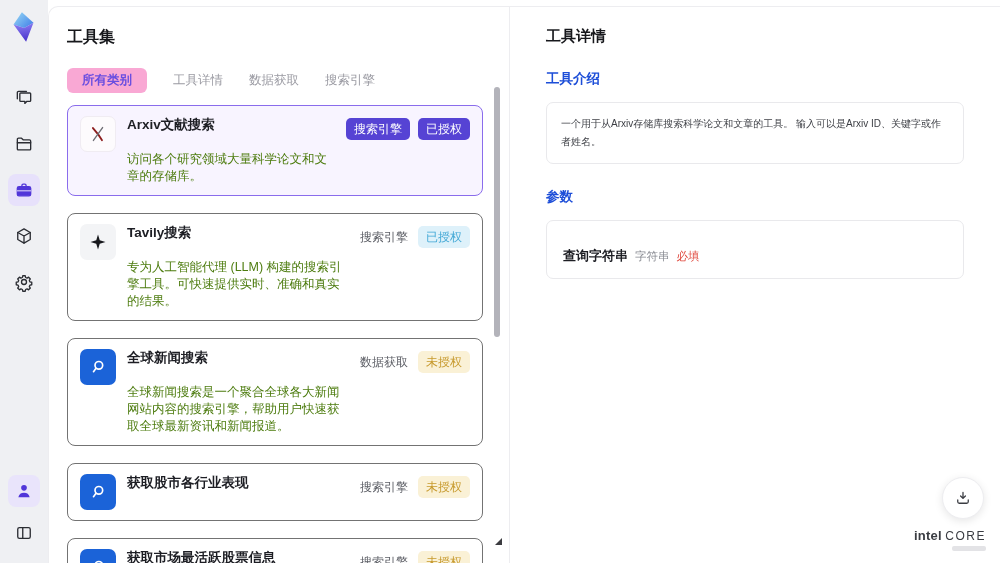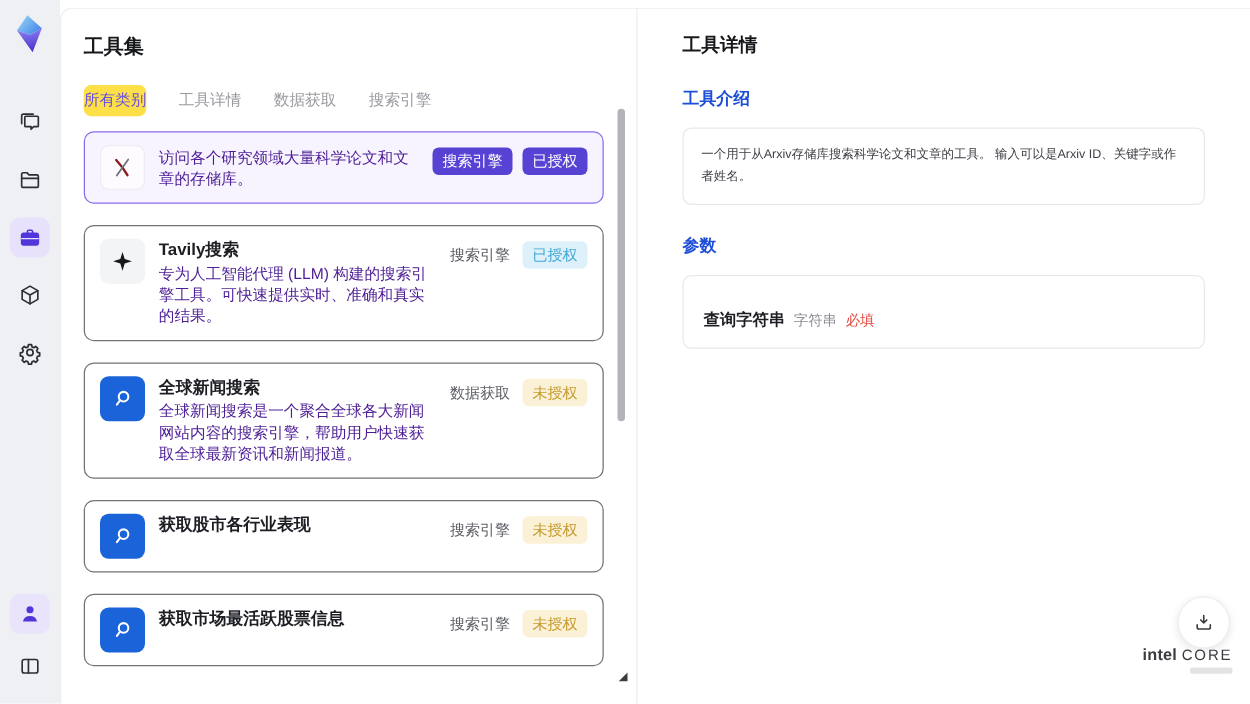--- a/index.html
+++ b/index.html
@@ -25,34 +25,34 @@
   
   .panel { position:absolute; left:48px; top:6px; right:0; bottom:0; background:#fff;
            border-top:1px solid #ededf0; border-left:1px solid #ededf0;
            border-top-left-radius:10px; display:flex; }
 
   
   .list-pane { width:460px; position:relative; padding:20px 26px 0 18px; }
   .list-title { font-size:16px; font-weight:bold; color:#17181c; }
   .tabs { display:flex; gap:26px; margin-top:20px; align-items:center; }
   .tab { font-size:12.5px; color:#9a9aa2; cursor:pointer; padding:4px 0; white-space:nowrap; }
-  .tab.active { color:#6a4ee0; background:#fde047; padding:4px 0; border-radius:6px; font-weight:normal; }
+  .tab.active { color:#6a4ee0; background:#f9a8d4; padding:4px 15px; border-radius:6px; font-weight:bold; }
 
   .cards { margin-top:12px; }
   .card { display:flex; gap:11px; border:1px solid #737373; border-radius:8px;
           padding:10px 12px; margin-bottom:17px; background:#fff; cursor:pointer; }
   .card.selected { background:#f8f4ff; border:1.5px solid #8a6cec; }
   .tool-ic { flex:0 0 36px; width:36px; height:36px; border-radius:7px; display:flex;
              align-items:center; justify-content:center; }
   .tool-ic.arxiv { background:#fdfbfd; border:1px solid #f0ecf2; }
   .tool-ic.tavily { background:#f3f4f6; }
   .tool-ic.blue { background:#1b63d8; }
   .card-body { flex:1; min-width:0; }
   .tool-name { font-size:13.5px; font-weight:bold; color:#1d1e24; line-height:18px; }
-  .tool-desc { font-size:12.5px; color:#4c1d95; line-height:17px; margin-top:2px; max-width:258px; }
+  .tool-desc { font-size:12.5px; color:#4d7c0f; line-height:17px; margin-top:17px; max-width:258px; }
   .card-tags { flex:0 0 auto; display:flex; gap:8px; align-items:flex-start; padding-top:2px; }
   .badge { font-size:12px; line-height:1; padding:5px 8px; border-radius:5px; white-space:nowrap; }
   .badge-purple { background:#5643d4; color:#fff; }
   .badge-blue   { background:#def1fa; color:#44a9d6; }
   .badge-yellow { background:#faf1d6; color:#c79a2e; }
   .cat-plain    { color:#5d5f66; background:transparent; padding:5px 2px; }
 
   
   .scroll-track { position:absolute; right:9px; top:80px; bottom:28px; width:6px; }
   .scroll-thumb { width:6px; height:250px; background:#b3b3ba; border-radius:3px; }
@@ -71,21 +71,21 @@
   .param-type { font-size:11.5px; color:#8a8c93; }
   .param-req  { font-size:11.5px; color:#e04a3f; }
   .param-desc { margin-top:9px; font-size:12.5px; color:#55575e; }
 
   
   .fab { position:absolute; right:16px; bottom:44px; width:42px; height:42px; border-radius:50%;
          background:#fff; border:1px solid #ededf0; box-shadow:0 2px 8px rgba(0,0,0,.10);
          display:flex; align-items:center; justify-content:center; cursor:pointer; }
   .fab svg { width:18px; height:18px; stroke:#3a3c42; stroke-width:1.7; fill:none;
              stroke-linecap:round; stroke-linejoin:round; }
-  .brand { position:absolute; right:14px; bottom:24px; text-align:right; }
+  .brand { position:absolute; right:14px; bottom:12px; text-align:right; }
   .brand-line { font-size:13px; color:#3a3c42; }
   .brand-line .b-intel { font-weight:bold; letter-spacing:.2px; }
   .brand-line .b-core { text-transform:uppercase; font-weight:normal; letter-spacing:1.5px; font-size:12px; }
   .brand-bar { margin-top:3px; margin-left:auto; width:34px; height:5px; background:#e3e3e6; border-radius:2px; }
 </style>
 </head>
 <body>
 
 <aside class="rail">
   <div class="logo">
@@ -170,20 +170,21 @@
     <div class="cards">
 
       <div class="card selected">
         <div class="tool-ic arxiv">
           <svg viewBox="0 0 24 24" width="22" height="22">
             <path d="M6.5 5.5C9 8.2 13.8 14.2 16.3 18.7" stroke="#8c1d1d" stroke-width="2.1" fill="none" stroke-linecap="round"></path>
             <path d="M17 5L7 19" stroke="#6e6e74" stroke-width="1.5" fill="none" stroke-linecap="round"></path>
           </svg>
         </div>
         <div class="card-body">
+          <div class="tool-name">Arxiv文献搜索</div>
           <div class="tool-desc">访问各个研究领域大量科学论文和文章的存储库。</div>
         </div>
         <div class="card-tags">
           <span class="badge badge-purple">搜索引擎</span>
           <span class="badge badge-purple">已授权</span>
         </div>
       </div>
 
       <div class="card">
         <div class="tool-ic tavily">

